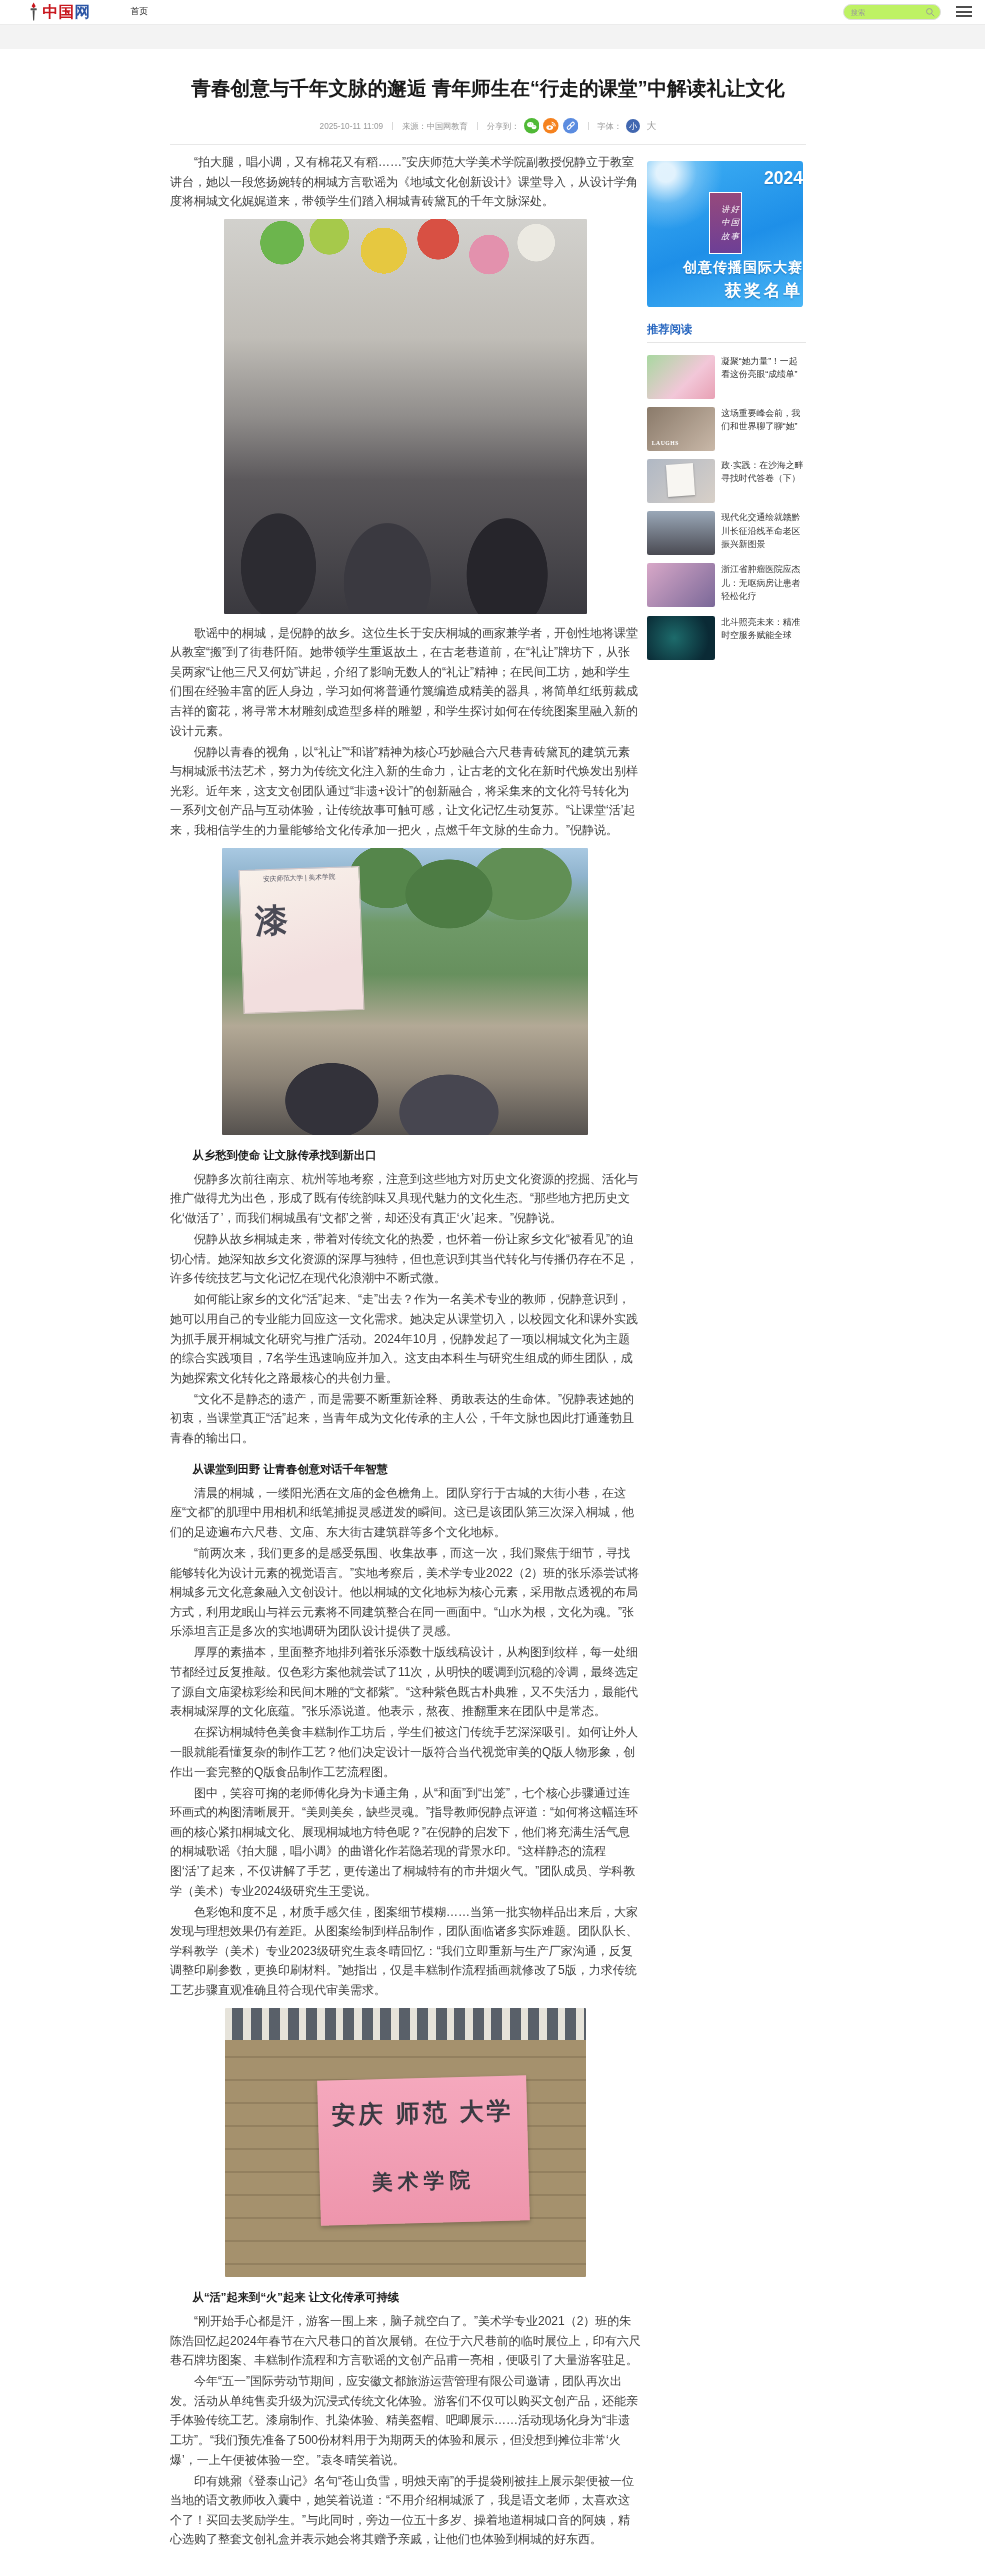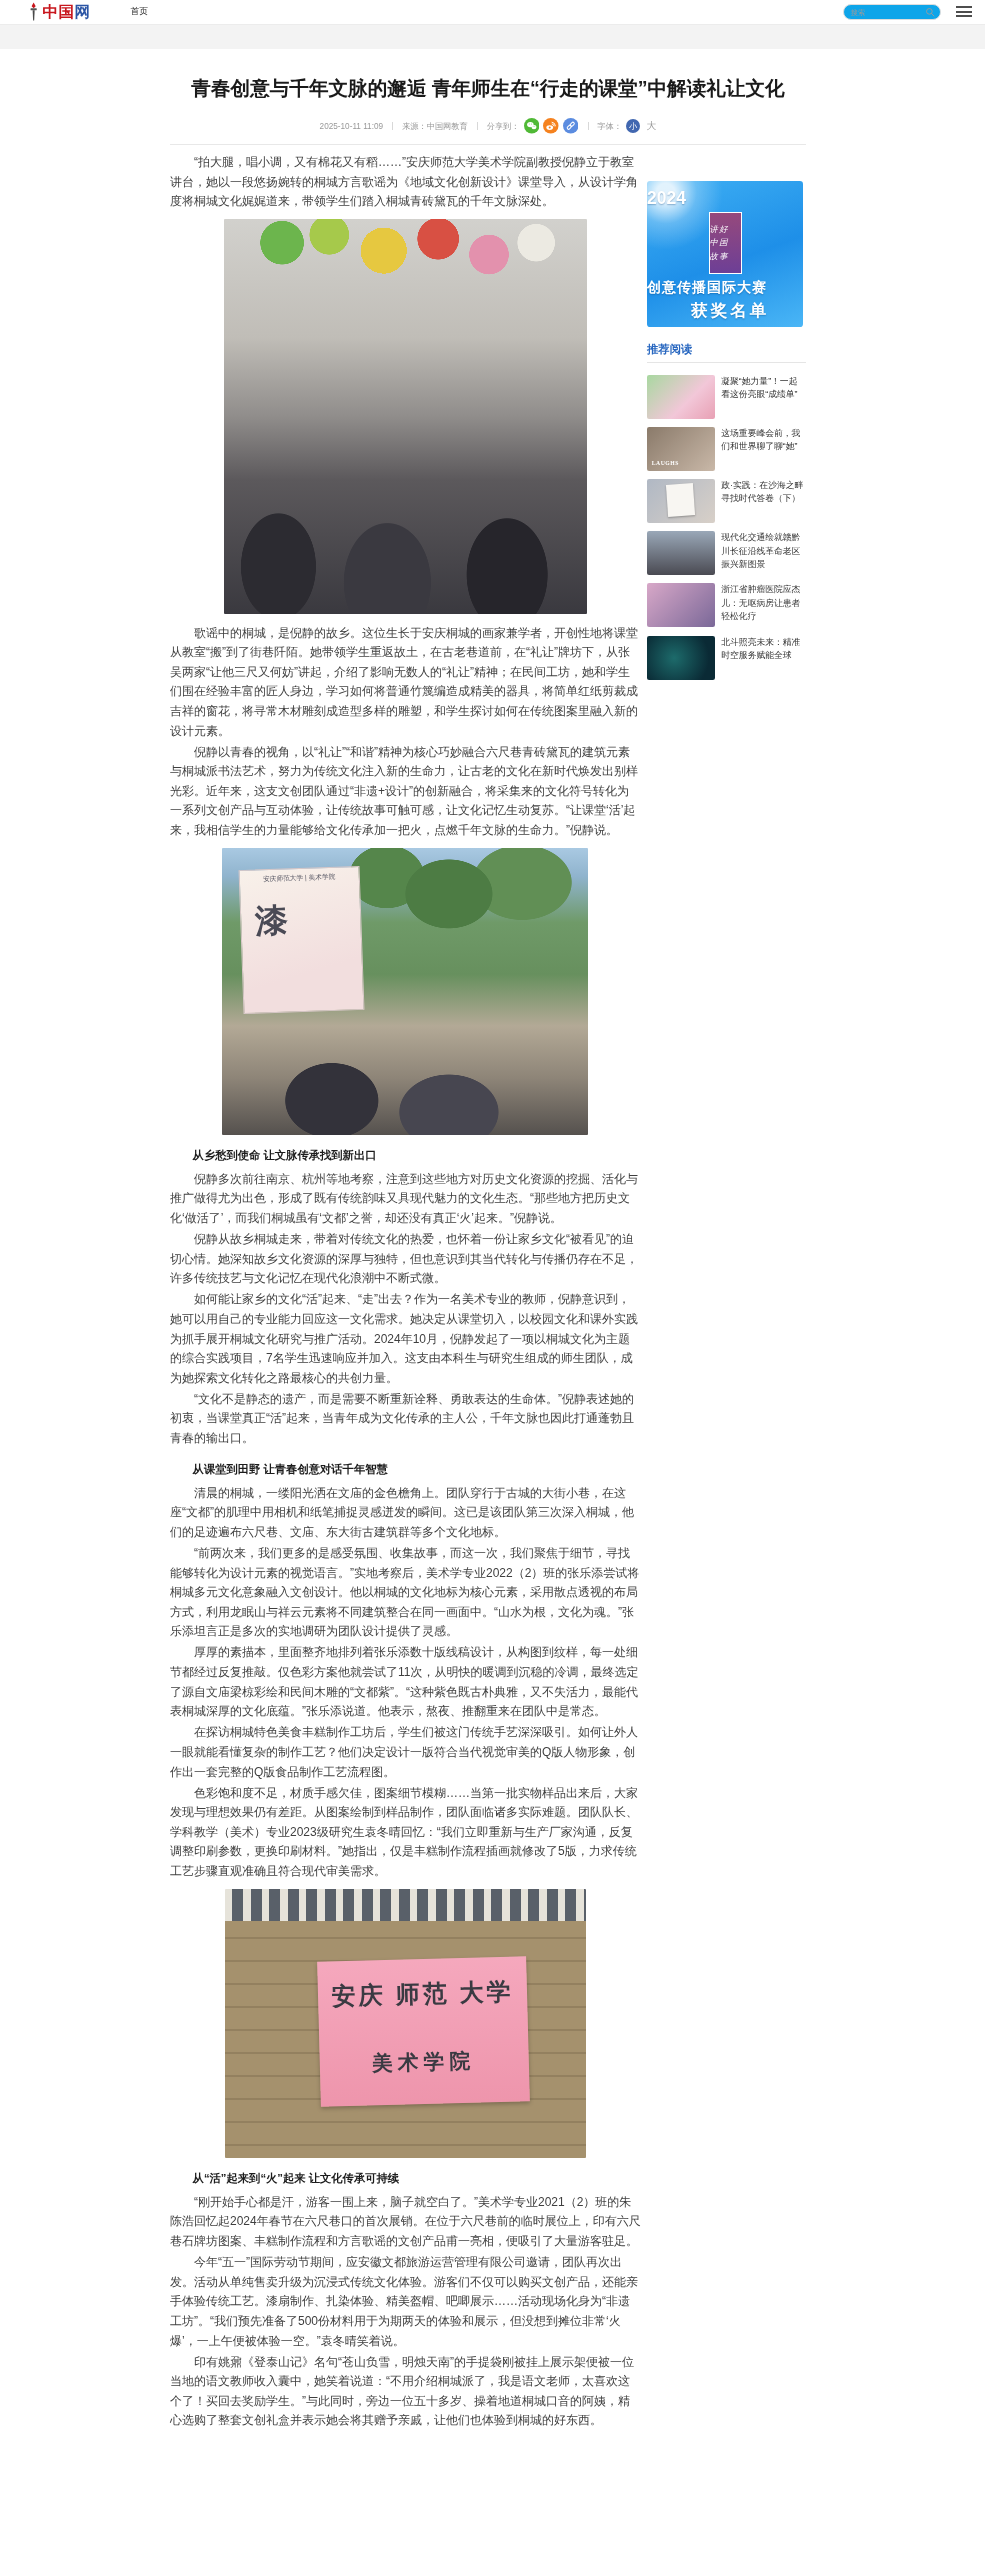--- a/index.html
+++ b/index.html
@@ -7,21 +7,21 @@
   .page{width:985px;}
 
   
   .header{height:24px;display:flex;align-items:center;background:#fff;border-bottom:0.5px solid #ececec;}
   .logo{display:flex;align-items:center;margin-left:28px;cursor:pointer;}
   .logo svg{display:block;margin-right:3.1px;}
   .logo-red{font-size:15.5px;font-weight:bold;color:#c8161d;letter-spacing:0.5px;}
   .logo-blue{font-size:15.5px;font-weight:bold;color:#2b55a5;letter-spacing:0.5px;}
   .nav-home{margin-left:40px;font-size:8.8px;color:#333;text-decoration:none;cursor:pointer;}
   .search{margin-left:auto;position:relative;width:98px;height:16.5px;}
-  .search input{width:100%;height:100%;box-sizing:border-box;border:0.5px solid #ddd;border-radius:8.2px;padding:0 18.5px 0 7.2px;font-size:7.2px;color:#333;outline:none;background:#0ea5e9;font-family:inherit;}
+  .search input{width:100%;height:100%;box-sizing:border-box;border:0.5px solid #ddd;border-radius:8.2px;padding:0 18.5px 0 7.2px;font-size:7.2px;color:#333;outline:none;background:#bef264;font-family:inherit;}
   .search input::placeholder{color:#9a9a9a;}
   .search .mag{position:absolute;right:5.2px;top:3.1px;cursor:pointer;}
   .hamburger{width:15.5px;height:11.3px;margin:0 13.4px 0 15.5px;cursor:pointer;background:repeating-linear-gradient(180deg,#4d4d4d 0 2.1px,transparent 2.1px 4.6px);}
   .band{height:24px;background:#f3f3f3;}
 
   
   .content{width:636px;margin-left:170px;}
   .title{margin:16px auto;padding-top:9.3px;max-width:598px;text-align:center;font-size:19.6px;line-height:28px;color:#1a1a1a;font-weight:bold;}
   .meta{display:flex;justify-content:center;align-items:center;margin-top:9.3px;font-size:8.2px;color:#999;}
   .meta .sep{display:inline-block;width:0.5px;height:8.2px;background:#d8d8d8;margin:0 9.3px;}
@@ -63,23 +63,23 @@
   .p2-banner-char{left:9%;top:18%;font-size:33px;font-weight:bold;color:#4a4a55;transform:rotate(-2deg);}
   .photo3{width:361px;height:269px;background-image:
     repeating-linear-gradient(90deg,#e6e3da 0 7.2px,#596069 7.2px 18.5px),
     repeating-linear-gradient(0deg,#a5916d 0 20.6px,#93805f 20.6px 23px);
     background-size:100% 32px,100% 100%;background-position:0 0,0 32px;background-repeat:no-repeat,repeat;}
   .p3-sign-row1{left:26%;top:26%;width:58%;height:54%;background:linear-gradient(180deg,#f5a8bd,#ee95ac);color:#3a3a42;font-size:24px;font-weight:bold;text-align:center;letter-spacing:3.1px;padding-top:18.5px;box-sizing:border-box;transform:rotate(-1.5deg);box-shadow:0 2.1px 4.1px rgba(0,0,0,.25);}
   .p3-sign-row2{left:26%;top:59%;width:58%;color:#3a3a42;font-size:20.6px;font-weight:bold;text-align:center;letter-spacing:5.2px;transform:rotate(-1.5deg);}
 
   
   .sidebar{width:159px;margin-left:6.2px;padding-top:15.5px;}
-  .banner{width:156px;height:146px;border-radius:3.1px;cursor:pointer;position:relative;overflow:hidden;text-align:left;color:#fff;
+  .banner{width:156px;height:146px;border-radius:3.1px;cursor:pointer;position:relative;overflow:hidden;text-align:right;color:#fff;
     background:radial-gradient(circle at 12% 8%,rgba(255,255,255,.85) 0 9.3px,rgba(255,255,255,.25) 31px,rgba(255,255,255,0) 57px),
-    linear-gradient(160deg,#3fb0f4 0%,#1e8fe8 55%,#4ab6f6 100%);margin-top:20px;}
+    linear-gradient(160deg,#3fb0f4 0%,#1e8fe8 55%,#4ab6f6 100%);}
   .b-year{margin-top:7.2px;font-size:17.5px;font-weight:bold;text-shadow:0 1px 1.5px rgba(0,60,120,.35);}
   .b-seal{width:33px;margin:3.1px auto 0;padding:10px 0;background:linear-gradient(180deg,#96497c,#6d3f96);border:1px solid #fff;box-sizing:border-box;font-style:italic;}
   .b-seal span{display:block;font-size:8.2px;line-height:13.4px;letter-spacing:1.5px;}
   .b-line1{margin-top:5.2px;font-size:14px;font-weight:bold;letter-spacing:1px;text-shadow:0 1px 1.5px rgba(0,60,120,.4);}
   .b-line2{margin-top:3.1px;font-size:16.5px;font-weight:bold;letter-spacing:3.1px;text-shadow:0 1px 1.5px rgba(0,60,120,.4);padding-left:44px;}
   .rec-head{margin:15.5px 0 0 0;padding-bottom:5.2px;border-bottom:0.5px solid #e5e5e5;font-size:11.3px;color:#2867c0;font-weight:bold;}
   .rec-list{padding-top:3.1px;}
   .rec-item{display:flex;margin-top:8.2px;cursor:pointer;}
   .rec-thumb{position:relative;flex:none;width:68px;height:44px;border-radius:2.1px;overflow:hidden;}
   .thumb1{background:linear-gradient(135deg,#a8d8a0 0%,#f2c7d8 60%,#e8a0b4 100%);}
@@ -185,20 +185,21 @@
             <h3 class="subhead">从乡愁到使命 让文脉传承找到新出口</h3>
             <p class="para">倪静多次前往南京、杭州等地考察，注意到这些地方对历史文化资源的挖掘、活化与推广做得尤为出色，形成了既有传统韵味又具现代魅力的文化生态。“那些地方把历史文化‘做活了’，而我们桐城虽有‘文都’之誉，却还没有真正‘火’起来。”倪静说。</p>
             <p class="para">倪静从故乡桐城走来，带着对传统文化的热爱，也怀着一份让家乡文化“被看见”的迫切心情。她深知故乡文化资源的深厚与独特，但也意识到其当代转化与传播仍存在不足，许多传统技艺与文化记忆在现代化浪潮中不断式微。</p>
             <p class="para">如何能让家乡的文化“活”起来、“走”出去？作为一名美术专业的教师，倪静意识到，她可以用自己的专业能力回应这一文化需求。她决定从课堂切入，以校园文化和课外实践为抓手展开桐城文化研究与推广活动。2024年10月，倪静发起了一项以桐城文化为主题的综合实践项目，7名学生迅速响应并加入。这支由本科生与研究生组成的师生团队，成为她探索文化转化之路最核心的共创力量。</p>
             <p class="para">“文化不是静态的遗产，而是需要不断重新诠释、勇敢表达的生命体。”倪静表述她的初衷，当课堂真正“活”起来，当青年成为文化传承的主人公，千年文脉也因此打通蓬勃且青春的输出口。</p>
             <h3 class="subhead">从课堂到田野 让青春创意对话千年智慧</h3>
             <p class="para">清晨的桐城，一缕阳光洒在文庙的金色檐角上。团队穿行于古城的大街小巷，在这座“文都”的肌理中用相机和纸笔捕捉灵感迸发的瞬间。这已是该团队第三次深入桐城，他们的足迹遍布六尺巷、文庙、东大街古建筑群等多个文化地标。</p>
             <p class="para">“前两次来，我们更多的是感受氛围、收集故事，而这一次，我们聚焦于细节，寻找能够转化为设计元素的视觉语言。”实地考察后，美术学专业2022（2）班的张乐添尝试将桐城多元文化意象融入文创设计。他以桐城的文化地标为核心元素，采用散点透视的布局方式，利用龙眠山与祥云元素将不同建筑整合在同一画面中。“山水为根，文化为魂。”张乐添坦言正是多次的实地调研为团队设计提供了灵感。</p>
             <p class="para">厚厚的素描本，里面整齐地排列着张乐添数十版线稿设计，从构图到纹样，每一处细节都经过反复推敲。仅色彩方案他就尝试了11次，从明快的暖调到沉稳的冷调，最终选定了源自文庙梁椋彩绘和民间木雕的“文都紫”。“这种紫色既古朴典雅，又不失活力，最能代表桐城深厚的文化底蕴。”张乐添说道。他表示，熬夜、推翻重来在团队中是常态。</p>
             <p class="para">在探访桐城特色美食丰糕制作工坊后，学生们被这门传统手艺深深吸引。如何让外人一眼就能看懂复杂的制作工艺？他们决定设计一版符合当代视觉审美的Q版人物形象，创作出一套完整的Q版食品制作工艺流程图。</p>
+            <p class="para">图中，笑容可掬的老师傅化身为卡通主角，从“和面”到“出笼”，七个核心步骤通过连环画式的构图清晰展开。“美则美矣，缺些灵魂。”指导教师倪静点评道：“如何将这幅连环画的核心紧扣桐城文化、展现桐城地方特色呢？”在倪静的启发下，他们将充满生活气息的桐城歌谣《拍大腿，唱小调》的曲谱化作若隐若现的背景水印。“这样静态的流程图‘活’了起来，不仅讲解了手艺，更传递出了桐城特有的市井烟火气。”团队成员、学科教学（美术）专业2024级研究生王雯说。</p>
             <p class="para">色彩饱和度不足，材质手感欠佳，图案细节模糊……当第一批实物样品出来后，大家发现与理想效果仍有差距。从图案绘制到样品制作，团队面临诸多实际难题。团队队长、学科教学（美术）专业2023级研究生袁冬晴回忆：“我们立即重新与生产厂家沟通，反复调整印刷参数，更换印刷材料。”她指出，仅是丰糕制作流程插画就修改了5版，力求传统工艺步骤直观准确且符合现代审美需求。</p>
             <div class="photo photo3">
               <span class="ov p3-sign-row1">安庆 师范 大学</span>
               <span class="ov p3-sign-row2">美术学院</span>
             </div>
             <h3 class="subhead">从“活”起来到“火”起来 让文化传承可持续</h3>
             <p class="para">“刚开始手心都是汗，游客一围上来，脑子就空白了。”美术学专业2021（2）班的朱陈浩回忆起2024年春节在六尺巷口的首次展销。在位于六尺巷前的临时展位上，印有六尺巷石牌坊图案、丰糕制作流程和方言歌谣的文创产品甫一亮相，便吸引了大量游客驻足。</p>
             <p class="para">今年“五一”国际劳动节期间，应安徽文都旅游运营管理有限公司邀请，团队再次出发。活动从单纯售卖升级为沉浸式传统文化体验。游客们不仅可以购买文创产品，还能亲手体验传统工艺。漆扇制作、扎染体验、精美盔帽、吧唧展示……活动现场化身为“非遗工坊”。“我们预先准备了500份材料用于为期两天的体验和展示，但没想到摊位非常‘火爆’，一上午便被体验一空。”袁冬晴笑着说。</p>
             <p class="para">印有姚鼐《登泰山记》名句“苍山负雪，明烛天南”的手提袋刚被挂上展示架便被一位当地的语文教师收入囊中，她笑着说道：“不用介绍桐城派了，我是语文老师，太喜欢这个了！买回去奖励学生。”与此同时，旁边一位五十多岁、操着地道桐城口音的阿姨，精心选购了整套文创礼盒并表示她会将其赠予亲戚，让他们也体验到桐城的好东西。</p>
           </div>

